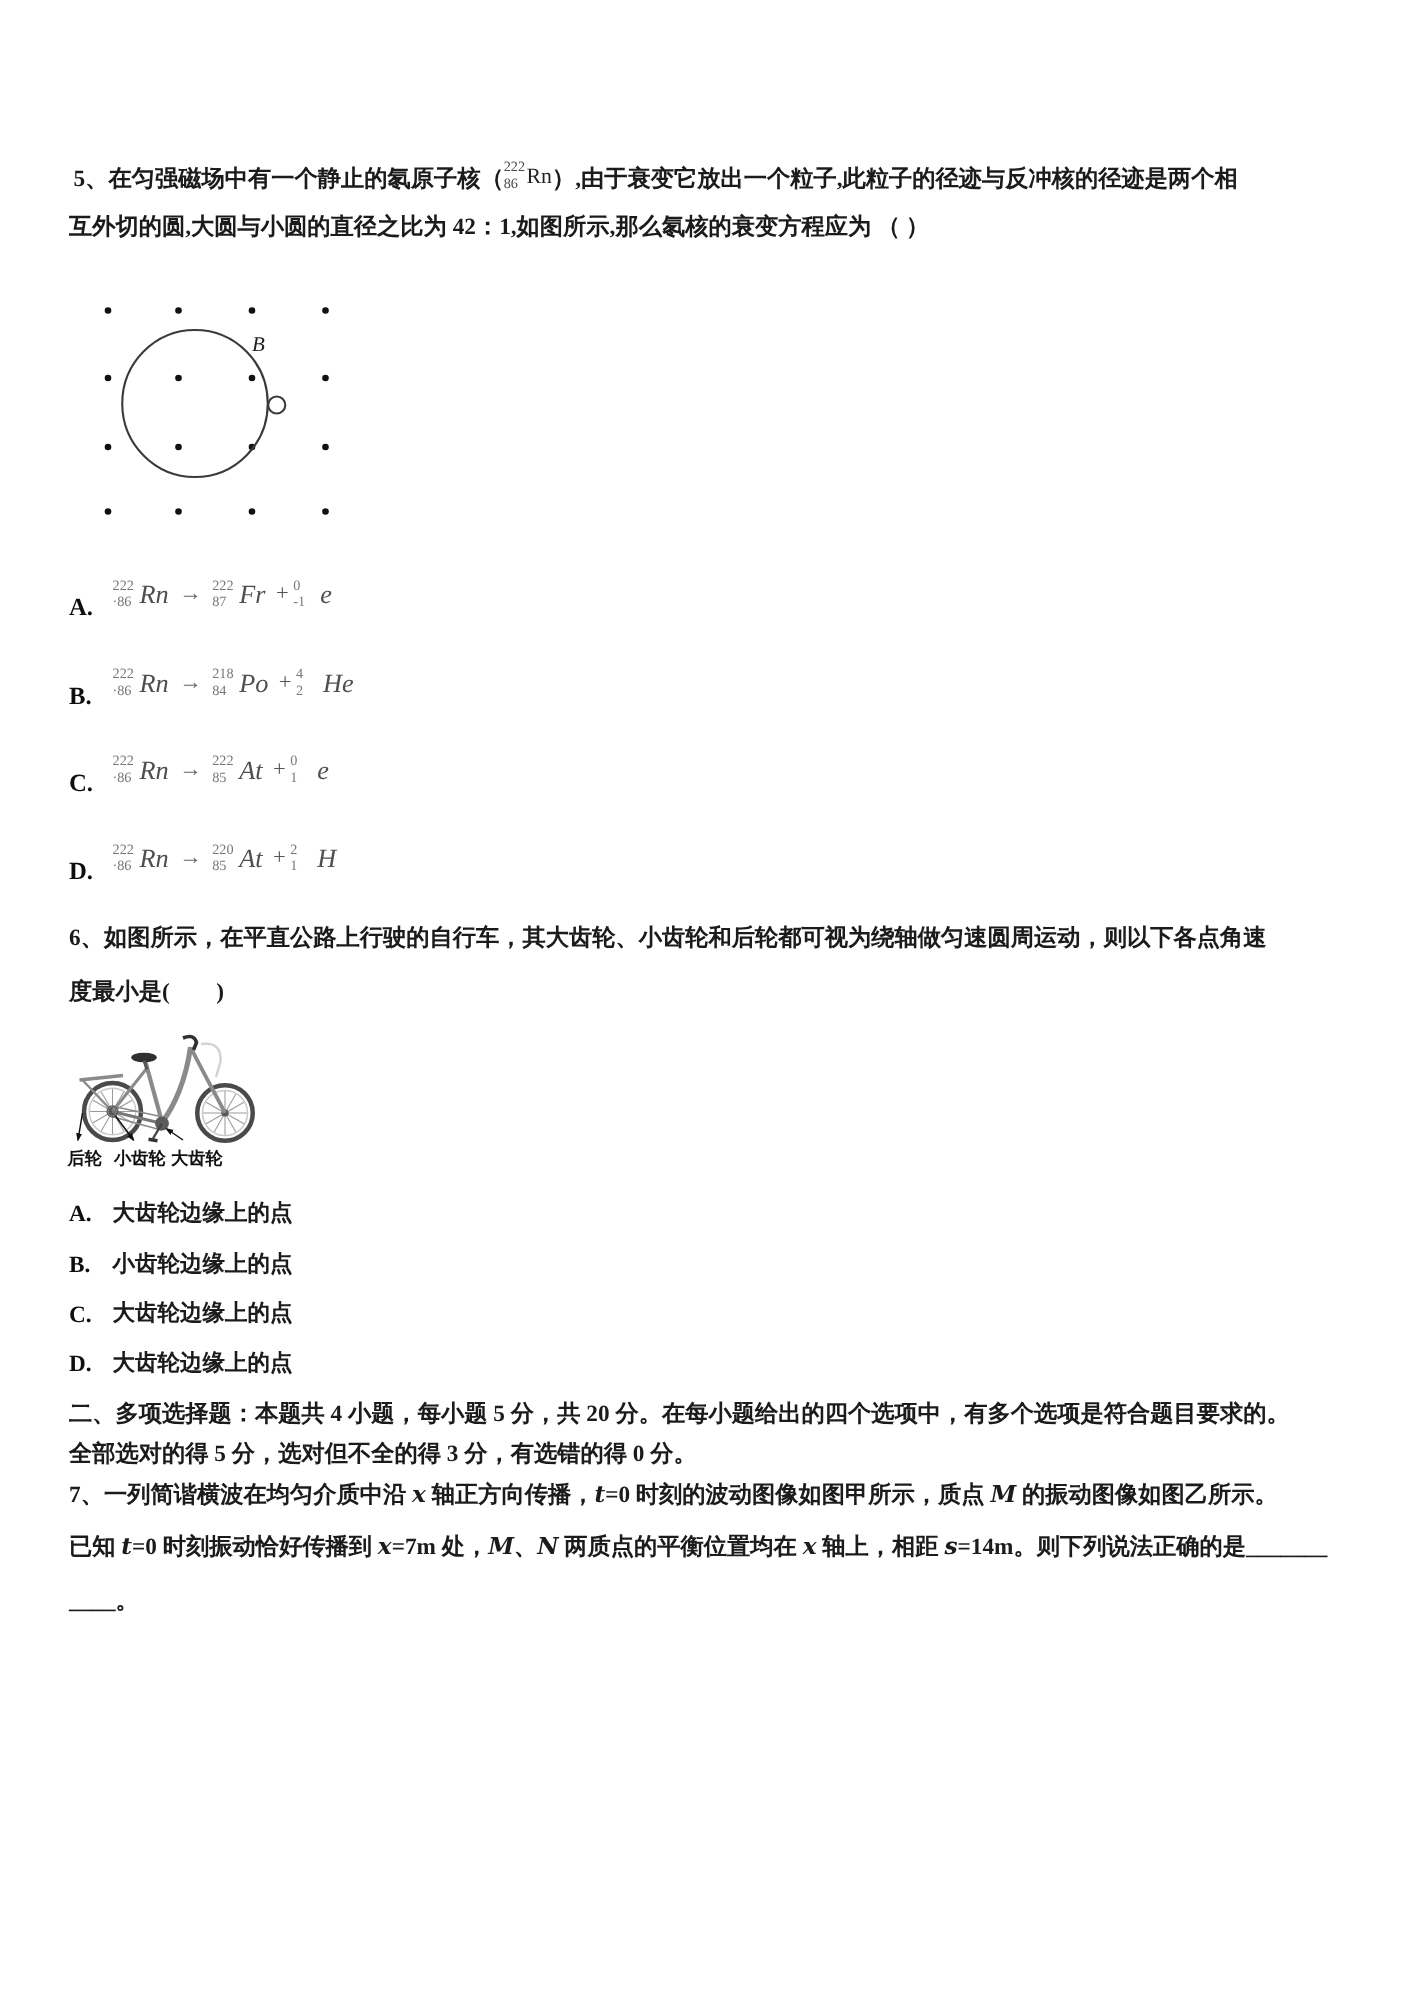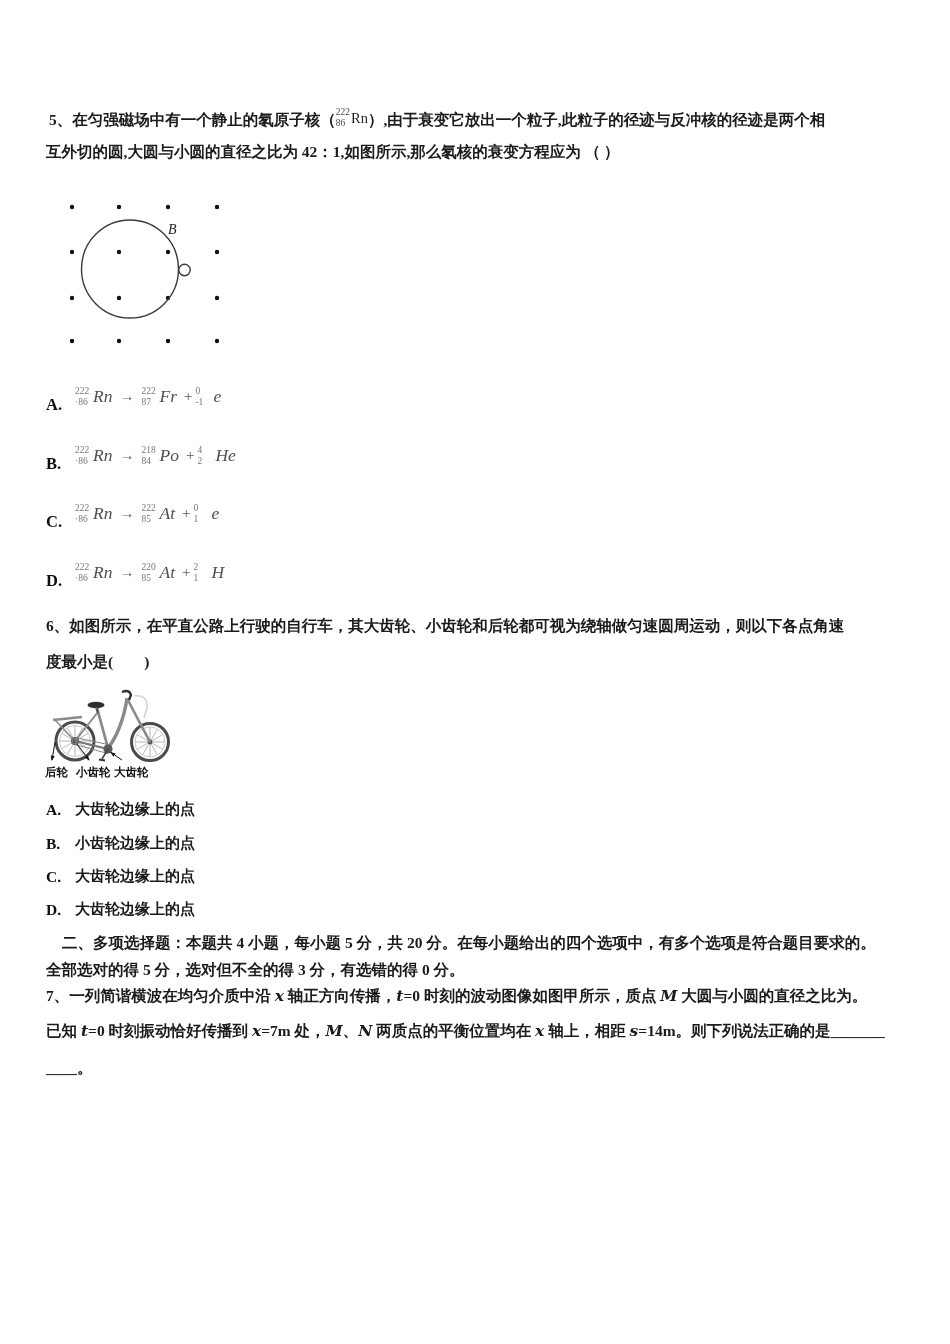--- a/index.html
+++ b/index.html
@@ -250,18 +250,18 @@
 </div>
 <div class="q6opt" style="top:867px;">
   <span class="q6letter">C.</span>
   <span>大齿轮边缘上的点</span>
 </div>
 <div class="q6opt" style="top:900px;">
   <span class="q6letter">D.</span>
   <span>大齿轮边缘上的点</span>
 </div>
 
-<div class="line" id="s2l1" style="left:46px;top:933px;margin-left:16px;">二、多项选择题：本题共 4 小题，每小题 5 分，共 20 分。在每小题给出的四个选项中，有多个选项是符合题目要求的。</div>
+<div class="line" id="s2l1" style="left:46px;top:933px;">二、多项选择题：本题共 4 小题，每小题 5 分，共 20 分。在每小题给出的四个选项中，有多个选项是符合题目要求的。</div>
 <div class="line" id="s2l2" style="left:46px;top:960px;">全部选对的得 5 分，选对但不全的得 3 分，有选错的得 0 分。</div>
 
-<div class="line" id="q7l1" style="left:46px;top:986px;"><span>7、一列简谐横波在均匀介质中沿 </span><span class="vv">x</span><span> 轴正方向传播，</span><span class="vv">t</span><span>=0 时刻的波动图像如图甲所示，质点 </span><span class="vv">M</span><span> 大圆与小圆的直径之比为。</span></div>
+<div class="line" id="q7l1" style="left:46px;top:986px;"><span>7、一列简谐横波在均匀介质中沿 </span><span class="vv">x</span><span> 轴正方向传播，</span><span class="vv">t</span><span>=0 时刻的波动图像如图甲所示，质点 </span><span class="vv">M</span><span> 的振动图像如图乙所示。</span></div>
 <div class="line" id="q7l2" style="left:46px;top:1021px;"><span>已知 </span><span class="vv">t</span><span>=0 时刻振动恰好传播到 </span><span class="vv">x</span><span>=7m 处，</span><span class="vv">M</span><span>、</span><span class="vv">N</span><span> 两质点的平衡位置均在 </span><span class="vv">x</span><span> 轴上，相距 </span><span class="vv">s</span><span>=14m。则下列说法正确的是_______</span></div>
 <div class="line" id="q7l3" style="left:46px;top:1058px;">____。</div>
 
 </body></html>

